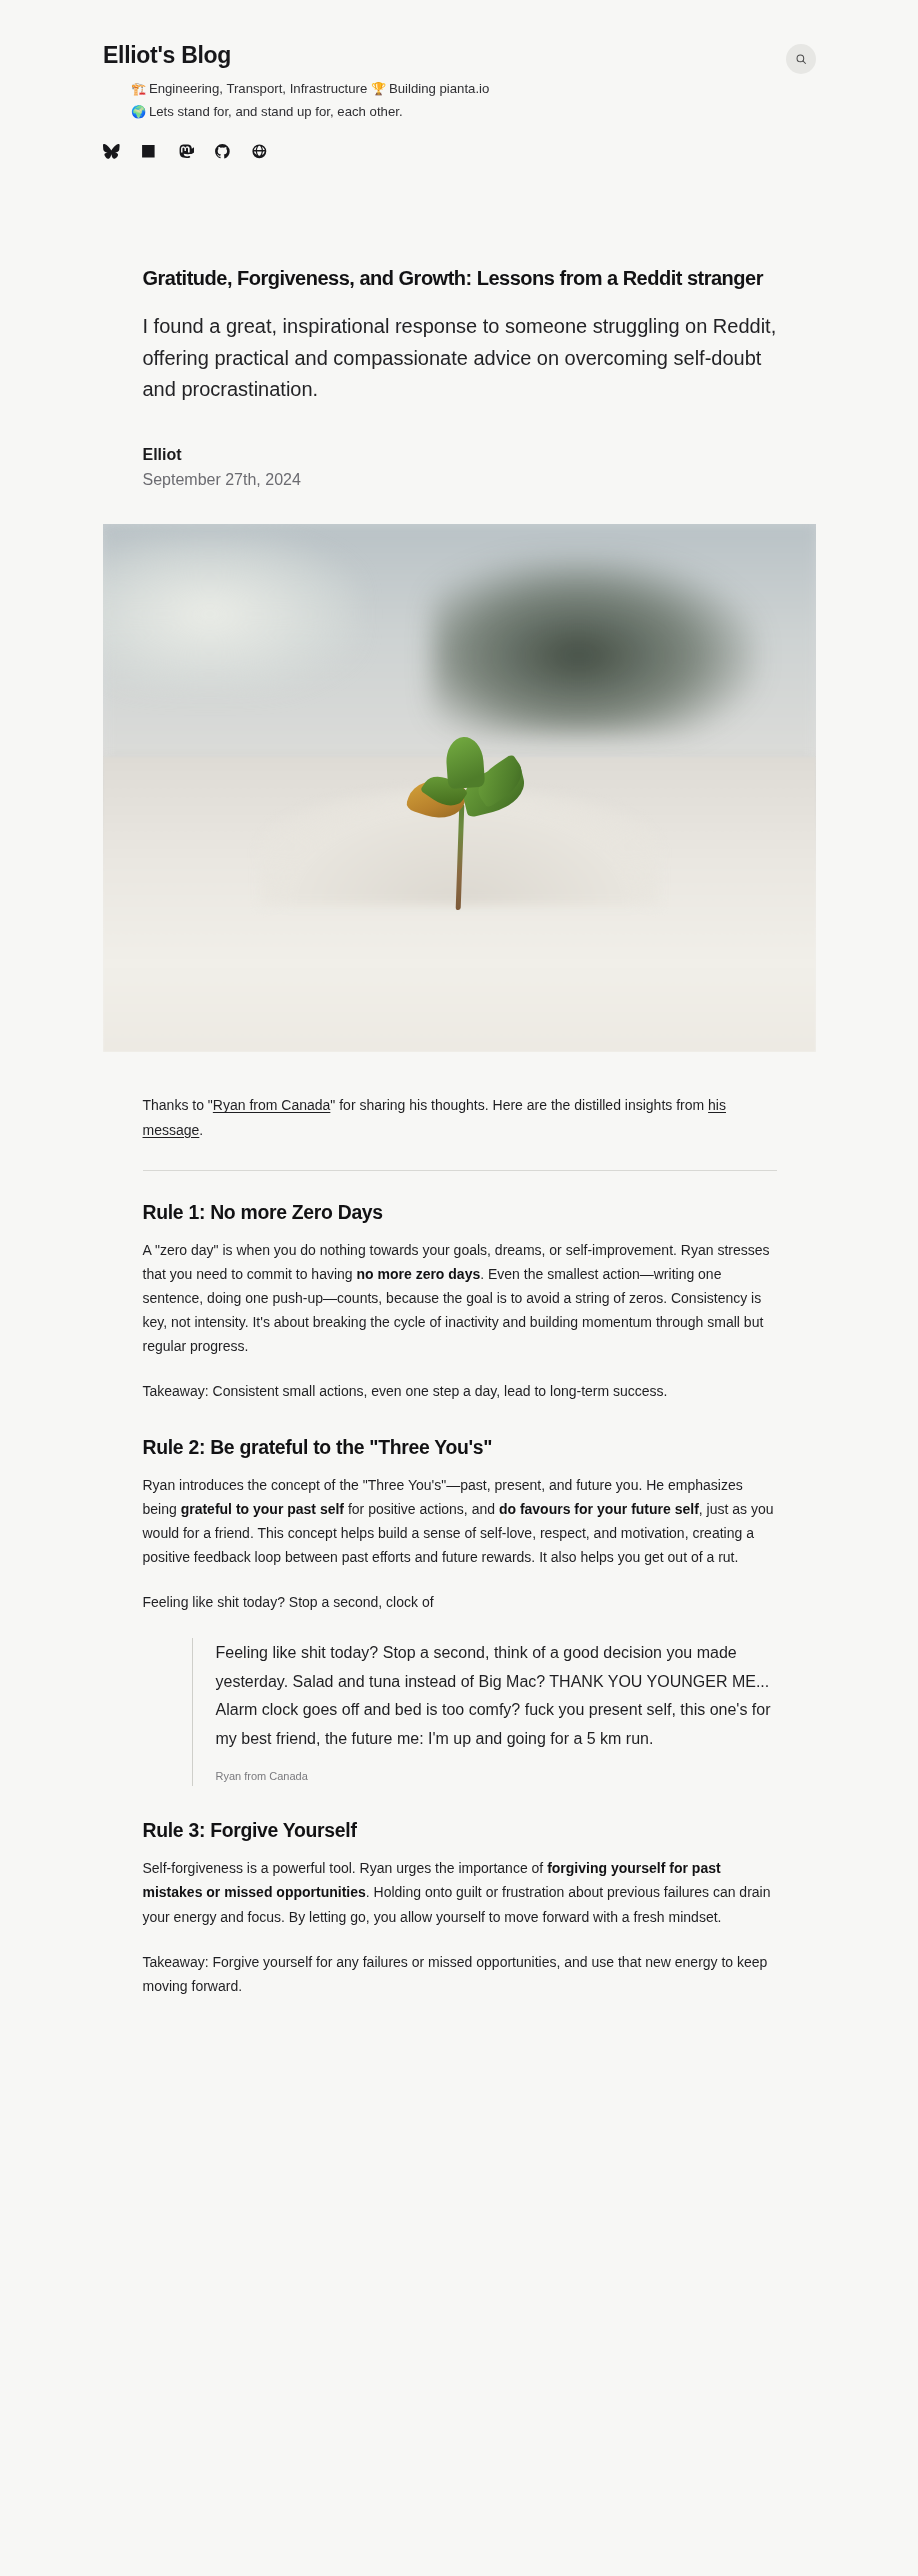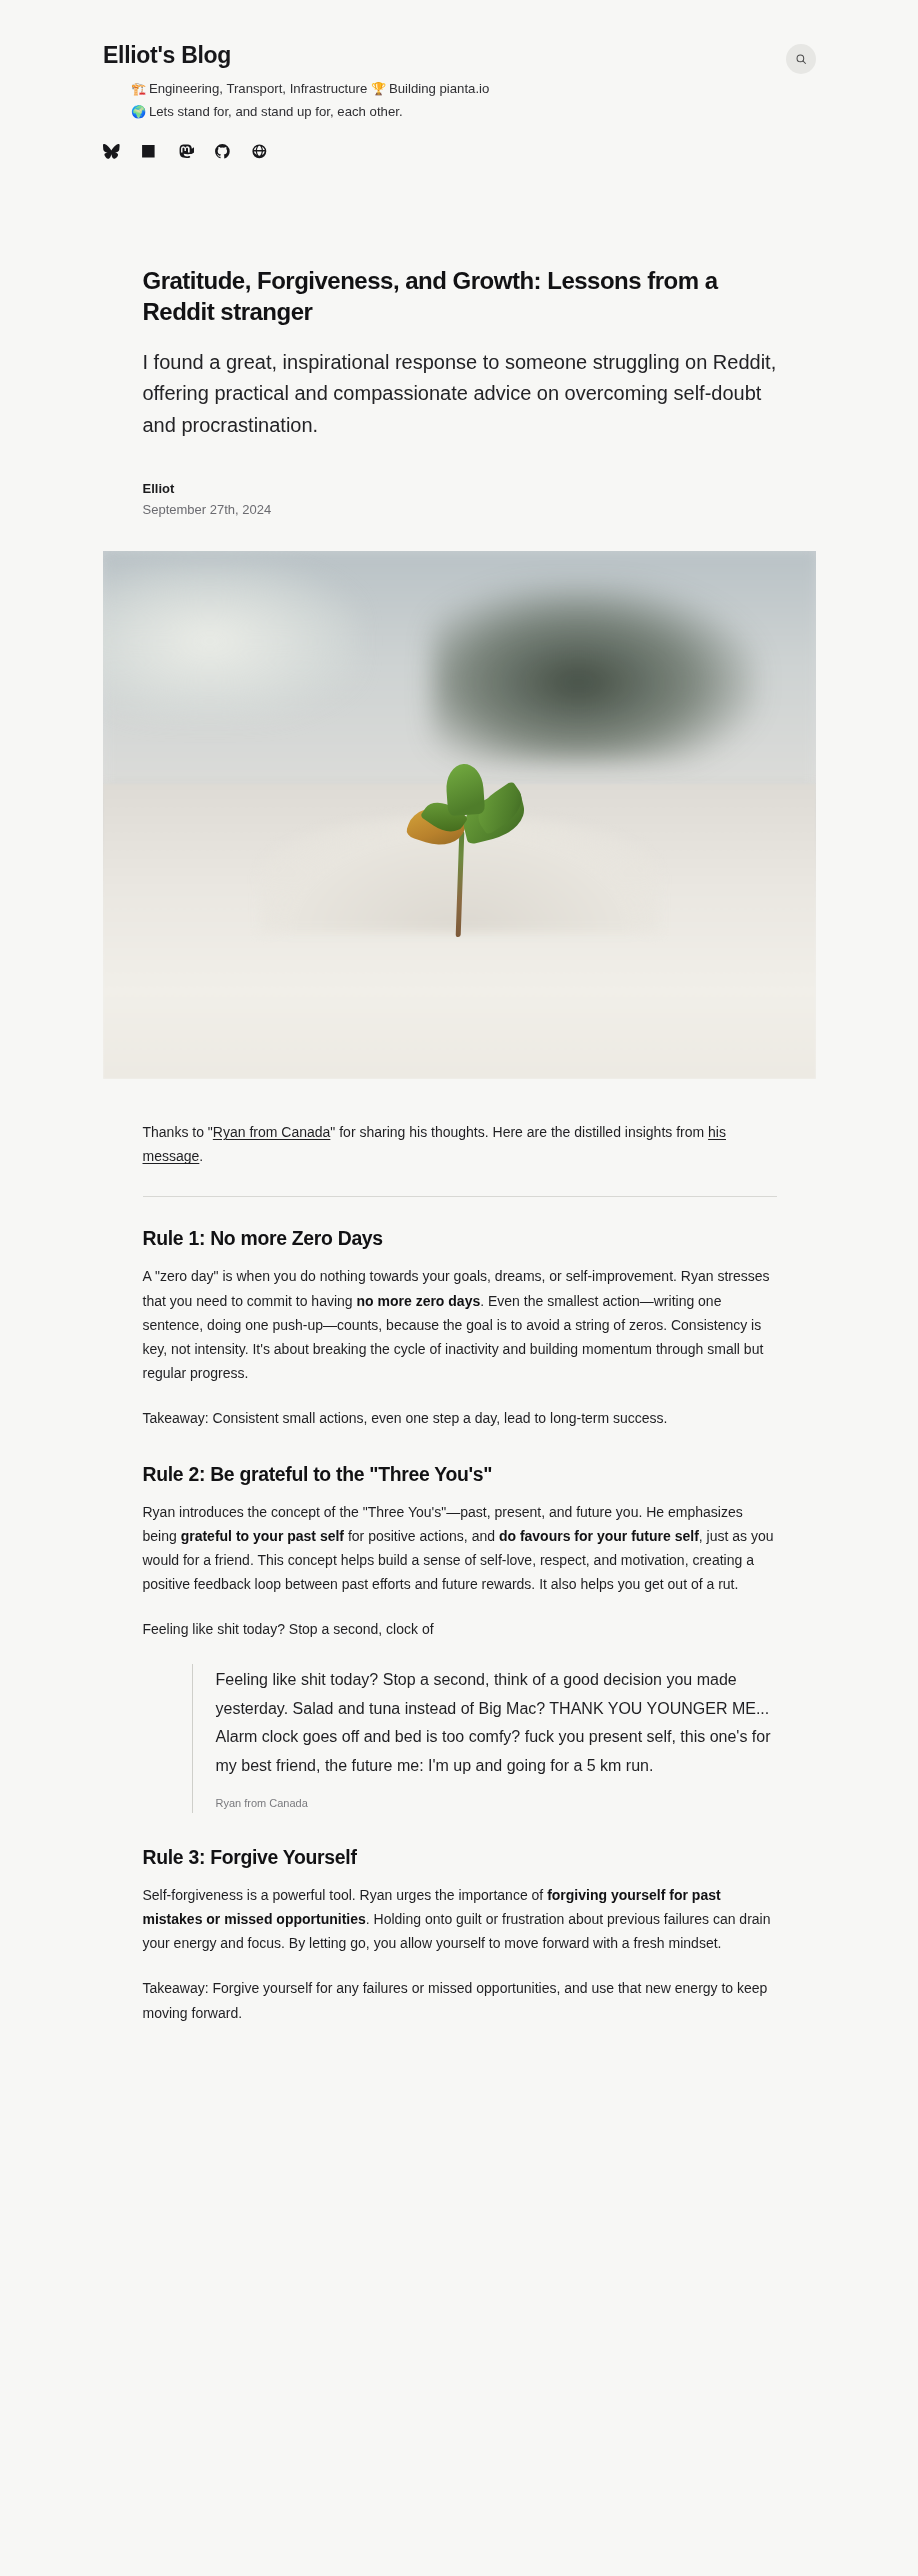--- a/index.html
+++ b/index.html
@@ -80,36 +80,36 @@
   .search-button svg { width: 12.3px; height: 12.3px; stroke: #4a4a4a; fill: none; stroke-width: 2; }
 
   
   .article {
     width: 713px;
     margin: 0 auto;
     padding-top: 106px;
   }
   .article-inner { width: 634px; margin: 0 auto; }
   .post-title {
-    font-size: 24px;
+    font-size: 20px;
     line-height: 1.28;
     font-weight: 700;
     letter-spacing: -0.5px;
     margin: 0 0 19.4px 0;
     color: #121214;
   }
   .post-subtitle {
     font-size: 20px;
     line-height: 1.58;
     color: #232326;
     margin: 0 0 37px 0;
     font-weight: 400;
   }
   .byline {
-    font-size: 13px;
+    font-size: 16px;
     line-height: 1.5;
     color: #3a3a3d;
     margin-bottom: 12px;
   }
   .byline .author { font-weight: 700; color: #1b1b1d; display: block; margin-bottom: 1.8px; }
   .byline .date { color: #6b6b70; display: block; }
 
   
   .hero-wrap {
     width: 713px;

